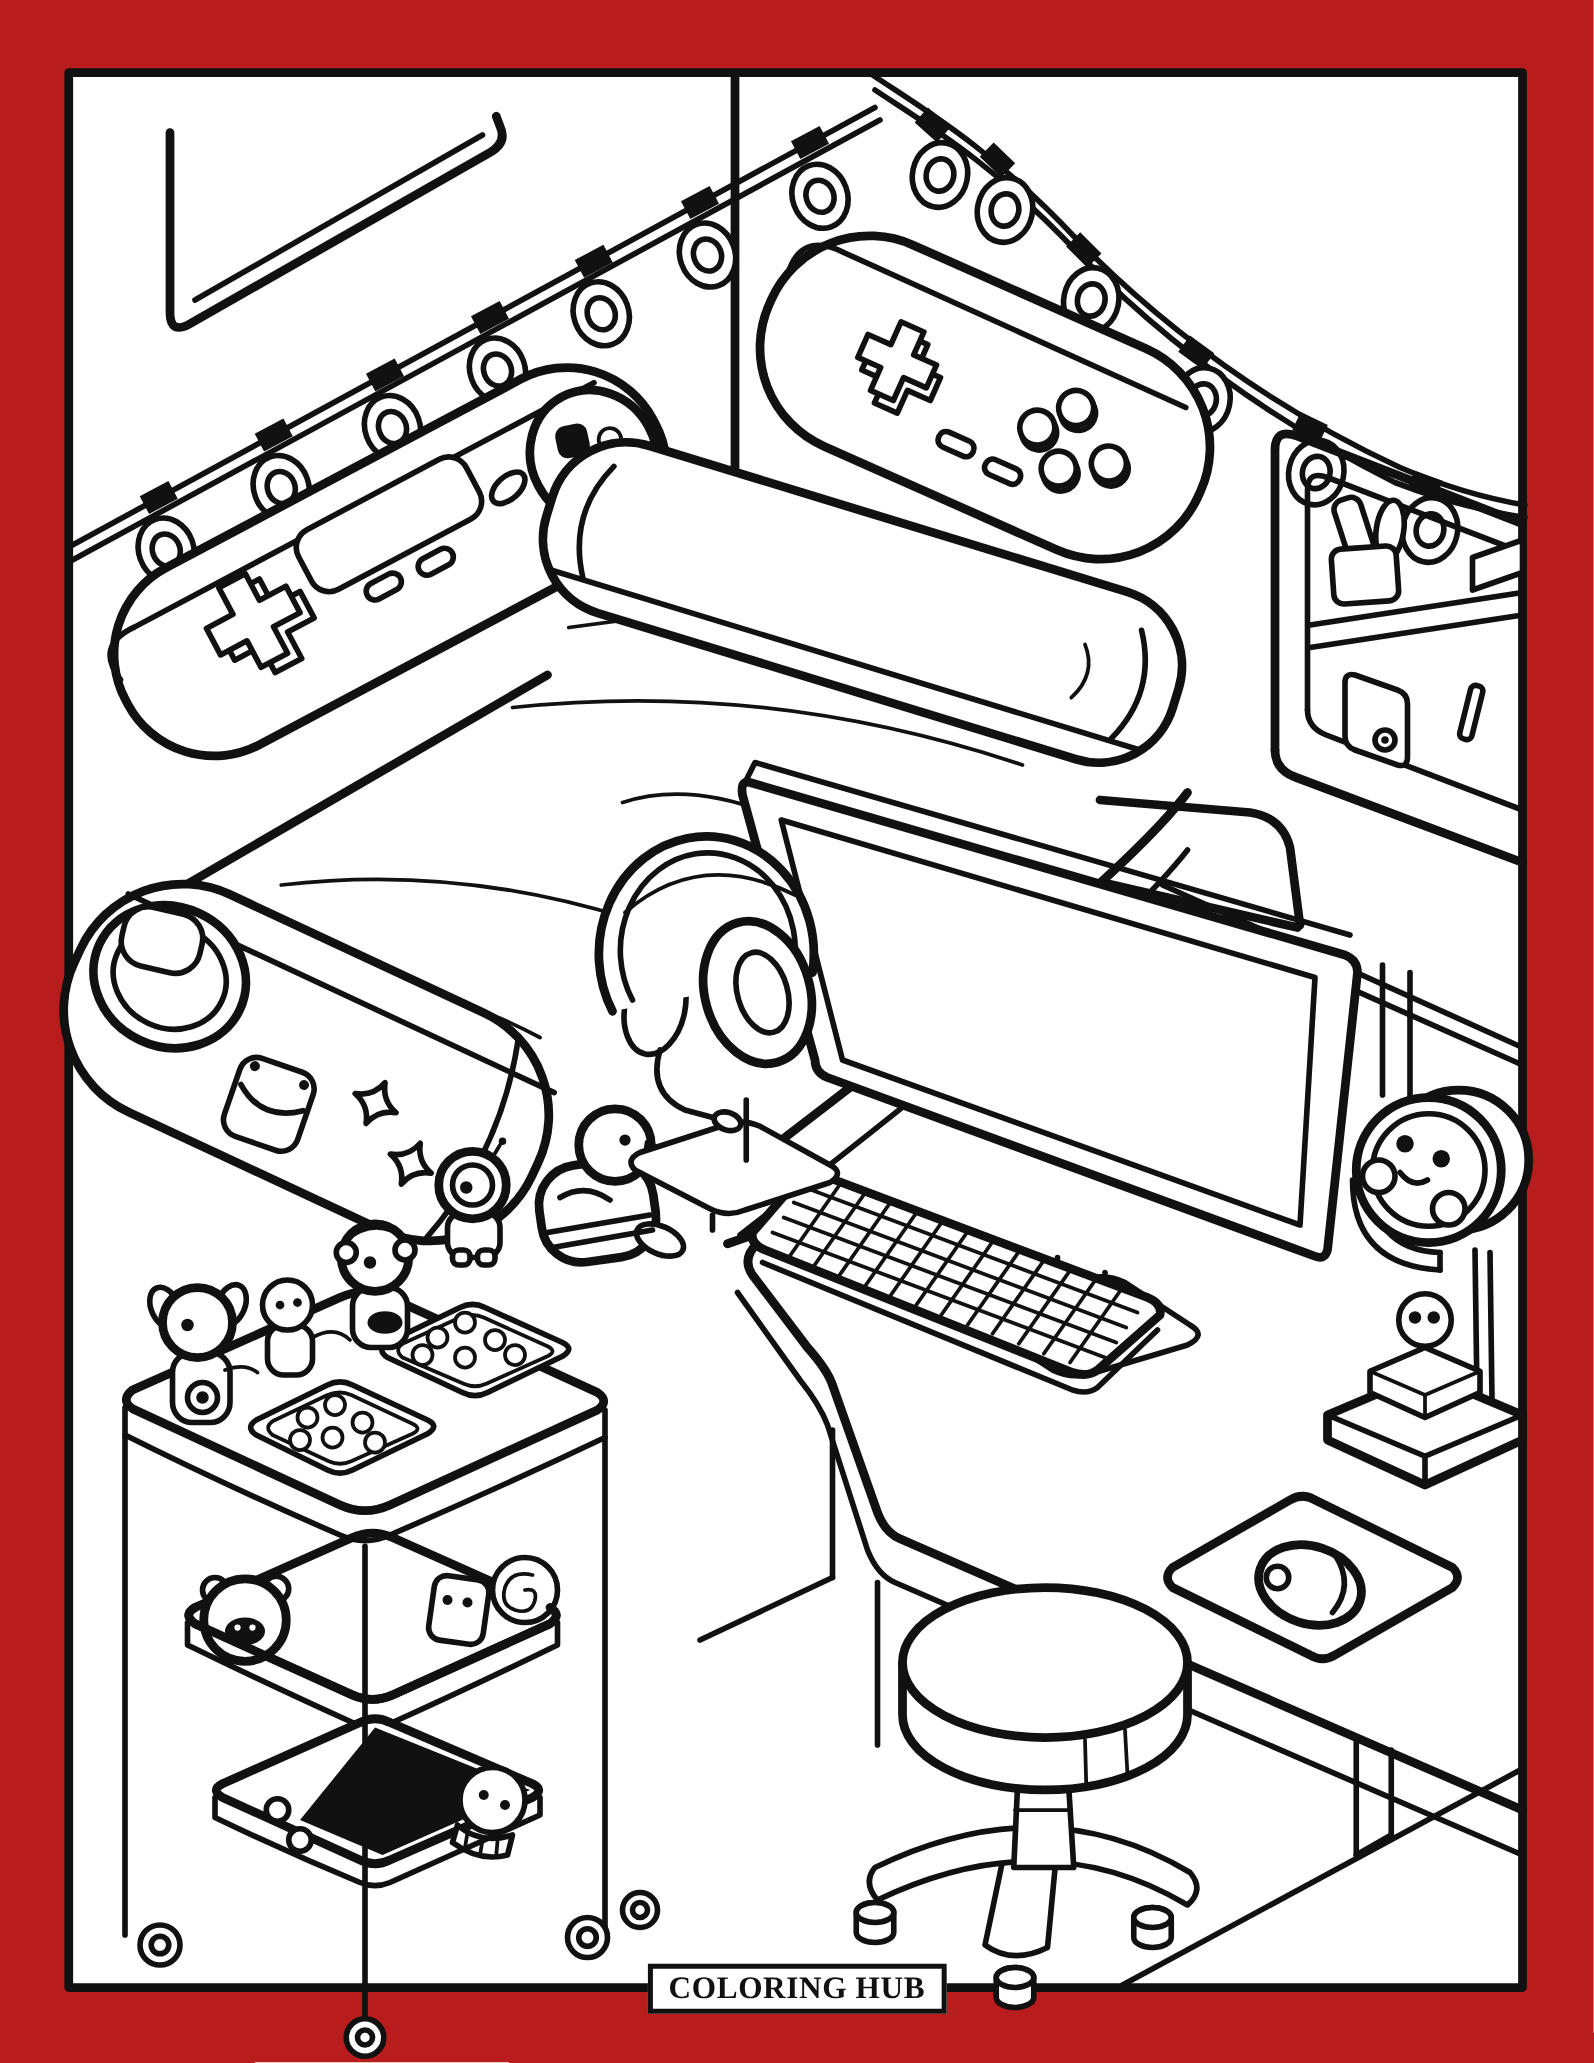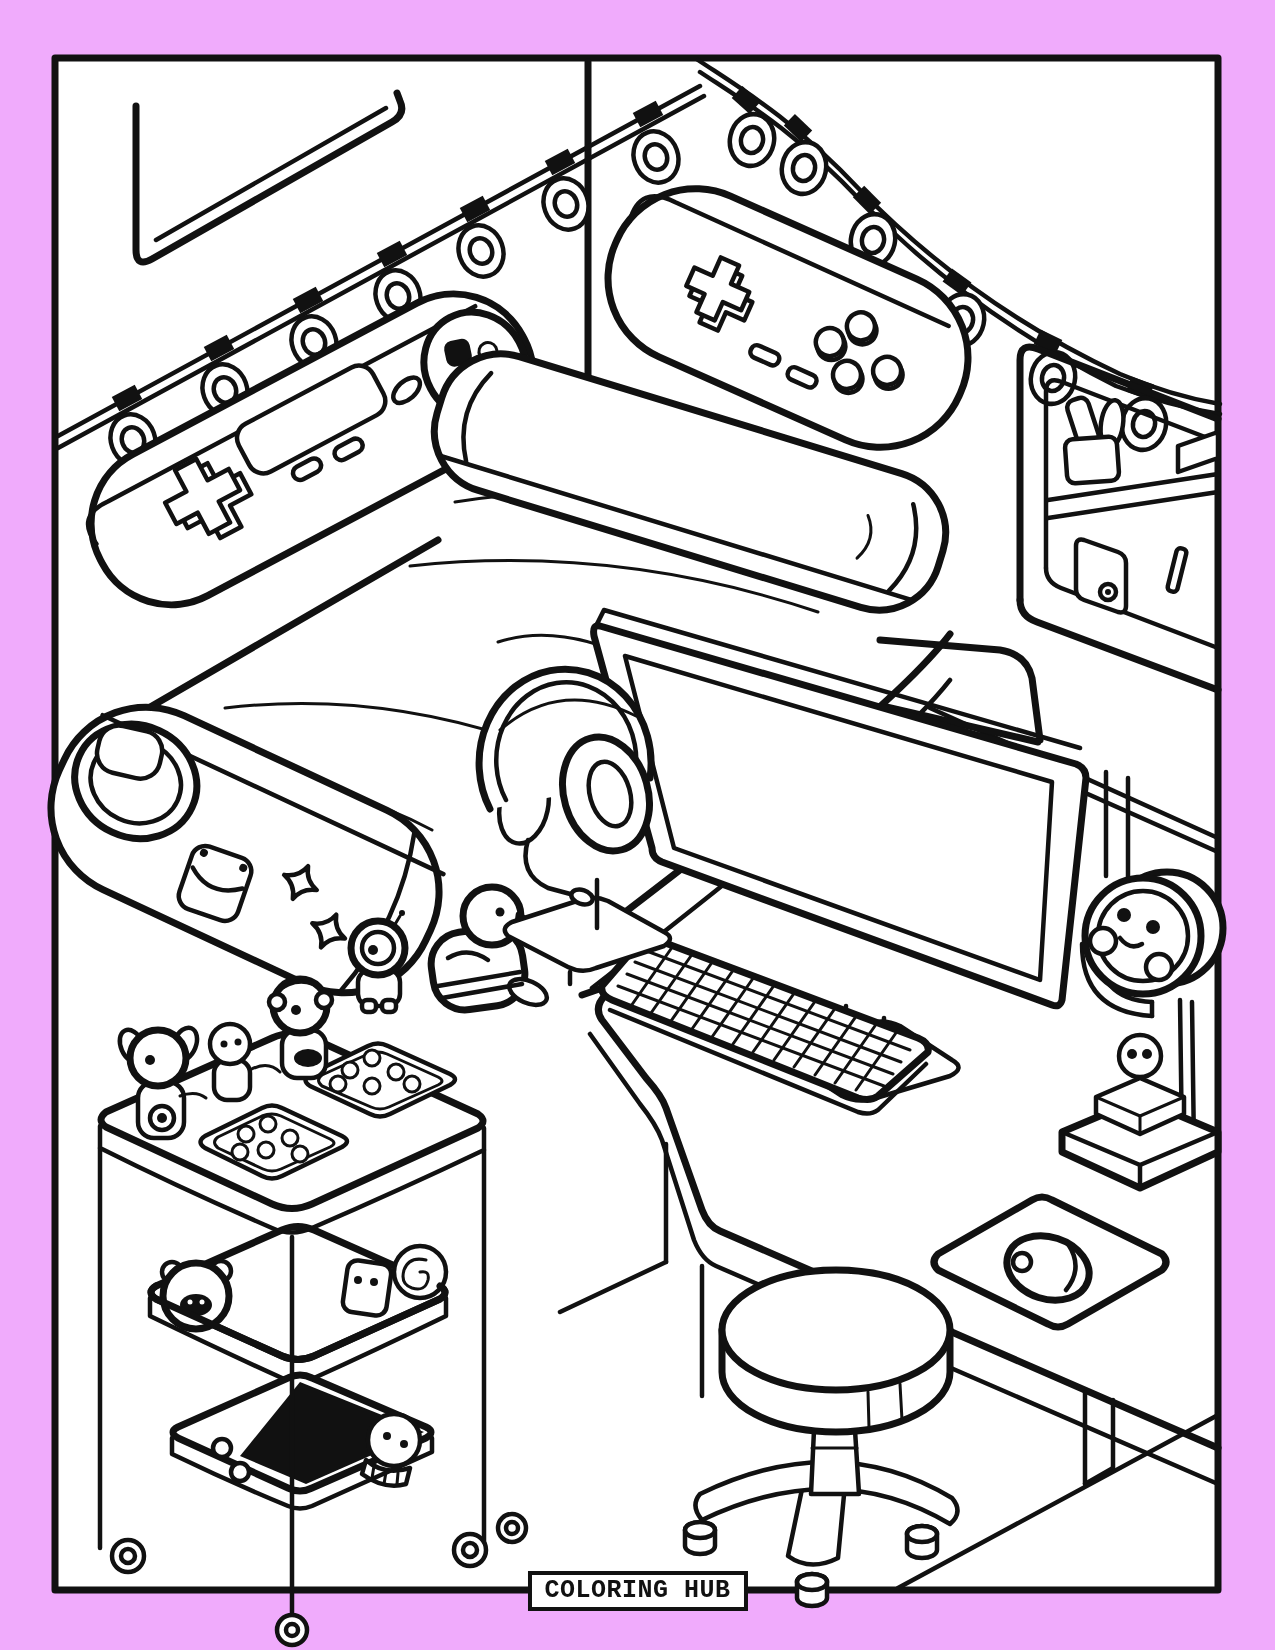--- a/index.html
+++ b/index.html
@@ -1,16 +1,16 @@
 <!DOCTYPE html>
 <html><head>
 <meta charset="utf-8">
 <style>
   html,body{margin:0;padding:0;width:1275px;height:1650px;overflow:hidden;background:#fff;}
-  .page{position:relative;width:1275px;height:1650px;background:#f0abfc;font-family:Liberation Mono, monospace;}
+  .page{position:relative;width:1275px;height:1650px;background:#b91c1c;font-family:Liberation Serif, serif;}
   svg{position:absolute;left:0;top:0;}
   .s7{stroke:#111;stroke-width:7;fill:none;stroke-linecap:round;stroke-linejoin:round}
   .s5{stroke:#111;stroke-width:4.5;fill:none;stroke-linecap:round;stroke-linejoin:round}
   .s3{stroke:#111;stroke-width:3;fill:none;stroke-linecap:round;stroke-linejoin:round}
   .f{fill:#fff}
   .k{fill:#111;stroke:none}
   .badge{position:absolute;left:50%;top:1571px;transform:translateX(-50%);
          background:#fff;border:4px solid #111;color:#111;
          font-weight:bold;font-size:25px;letter-spacing:.5px;line-height:1.2;
          padding:1px 13px;white-space:nowrap;}

